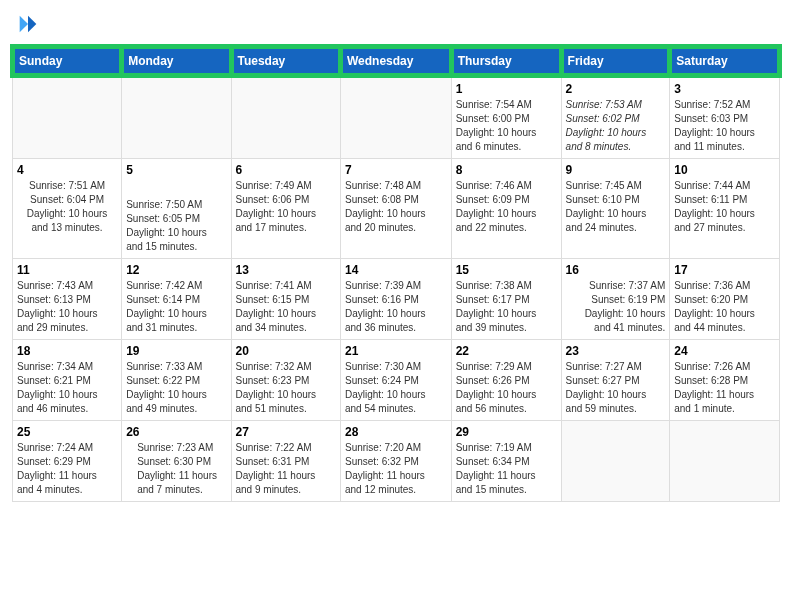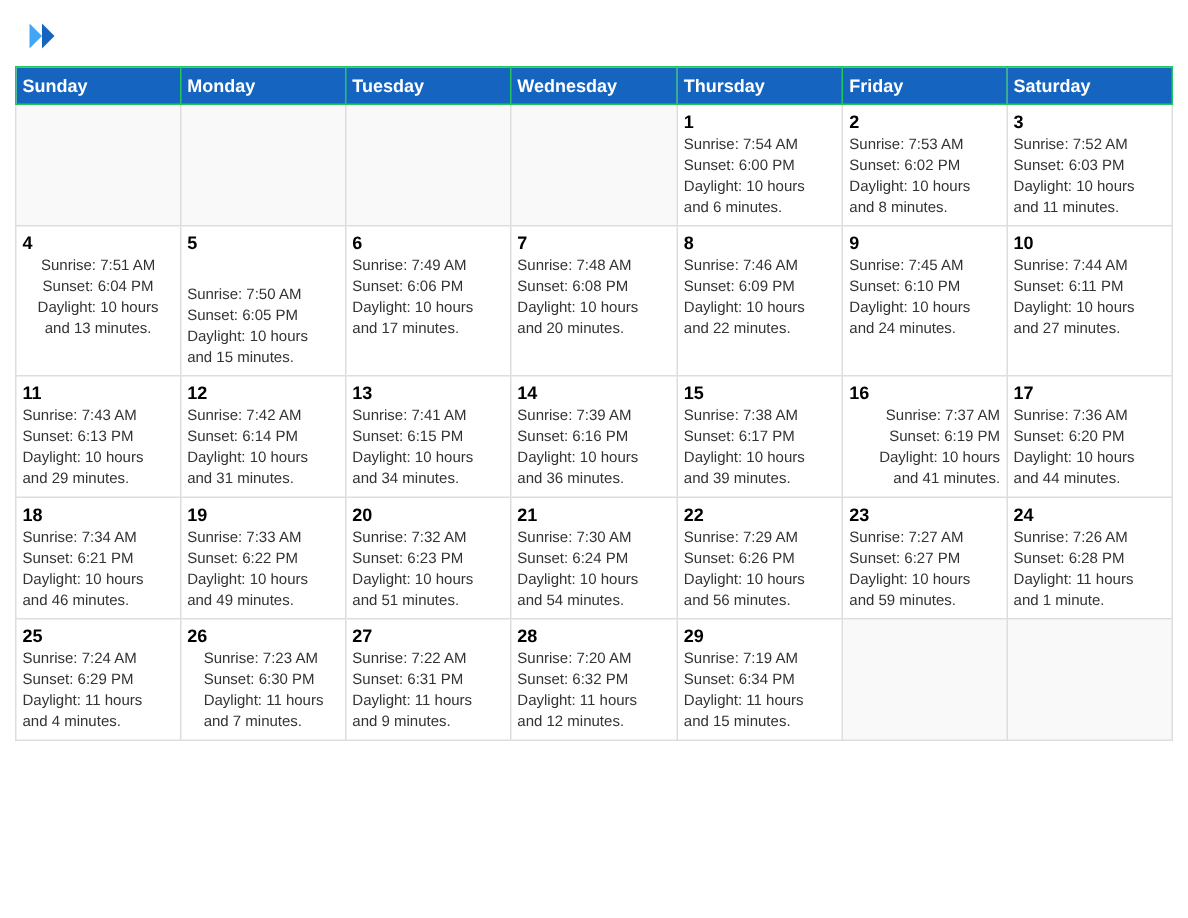--- a/index.html
+++ b/index.html
@@ -56,21 +56,21 @@
       border-collapse: collapse;
       font-size: 10.5px;
     }
     .calendar th {
       background-color: #1565c0;
       color: #fff;
       padding: 5px 4px;
       text-align: left;
       font-size: 12px;
       font-weight: bold;
-      border: 1px solid #22c55e;
+      border: 5px solid #22c55e;
     }
     .calendar td {
       border: 1px solid #ddd;
       vertical-align: top;
       padding: 4px 4px;
       width: 113px;
       min-height: 80px;
       background: #fff;
     }
     .calendar td.empty {
@@ -132,21 +132,21 @@
         <td class="empty"></td>
         <td>
           <span class="day-number">1</span>
           <div class="day-info" style="white-space: pre-line;">Sunrise: 7:54 AM
 Sunset: 6:00 PM
 Daylight: 10 hours
 and 6 minutes.</div>
         </td>
         <td>
           <span class="day-number">2</span>
-          <div class="day-info" style="white-space: pre-line;">Sunrise: 7:53 AM
+          <div class="day-info" style="white-space: pre-line; font-style: italic;">Sunrise: 7:53 AM
 Sunset: 6:02 PM
 Daylight: 10 hours
 and 8 minutes.</div>
         </td>
         <td>
           <span class="day-number">3</span>
           <div class="day-info" style="white-space: pre-line;">Sunrise: 7:52 AM
 Sunset: 6:03 PM
 Daylight: 10 hours
 and 11 minutes.</div>

